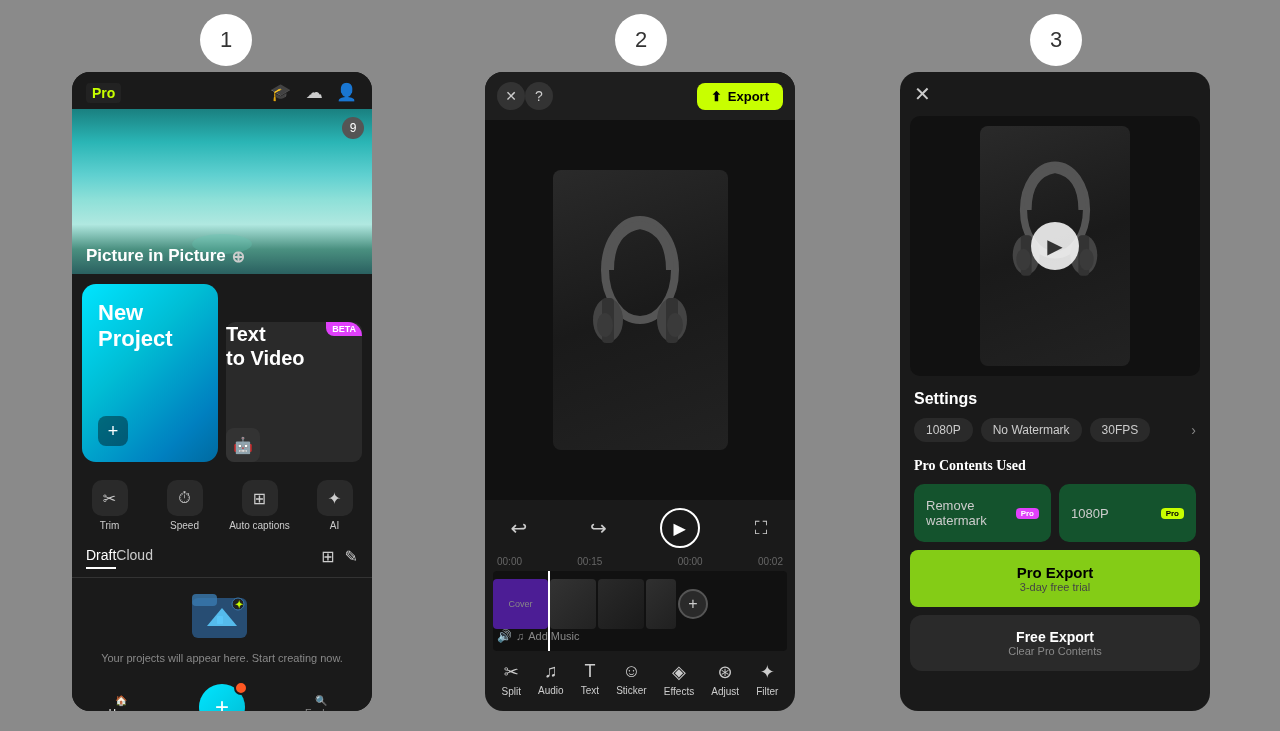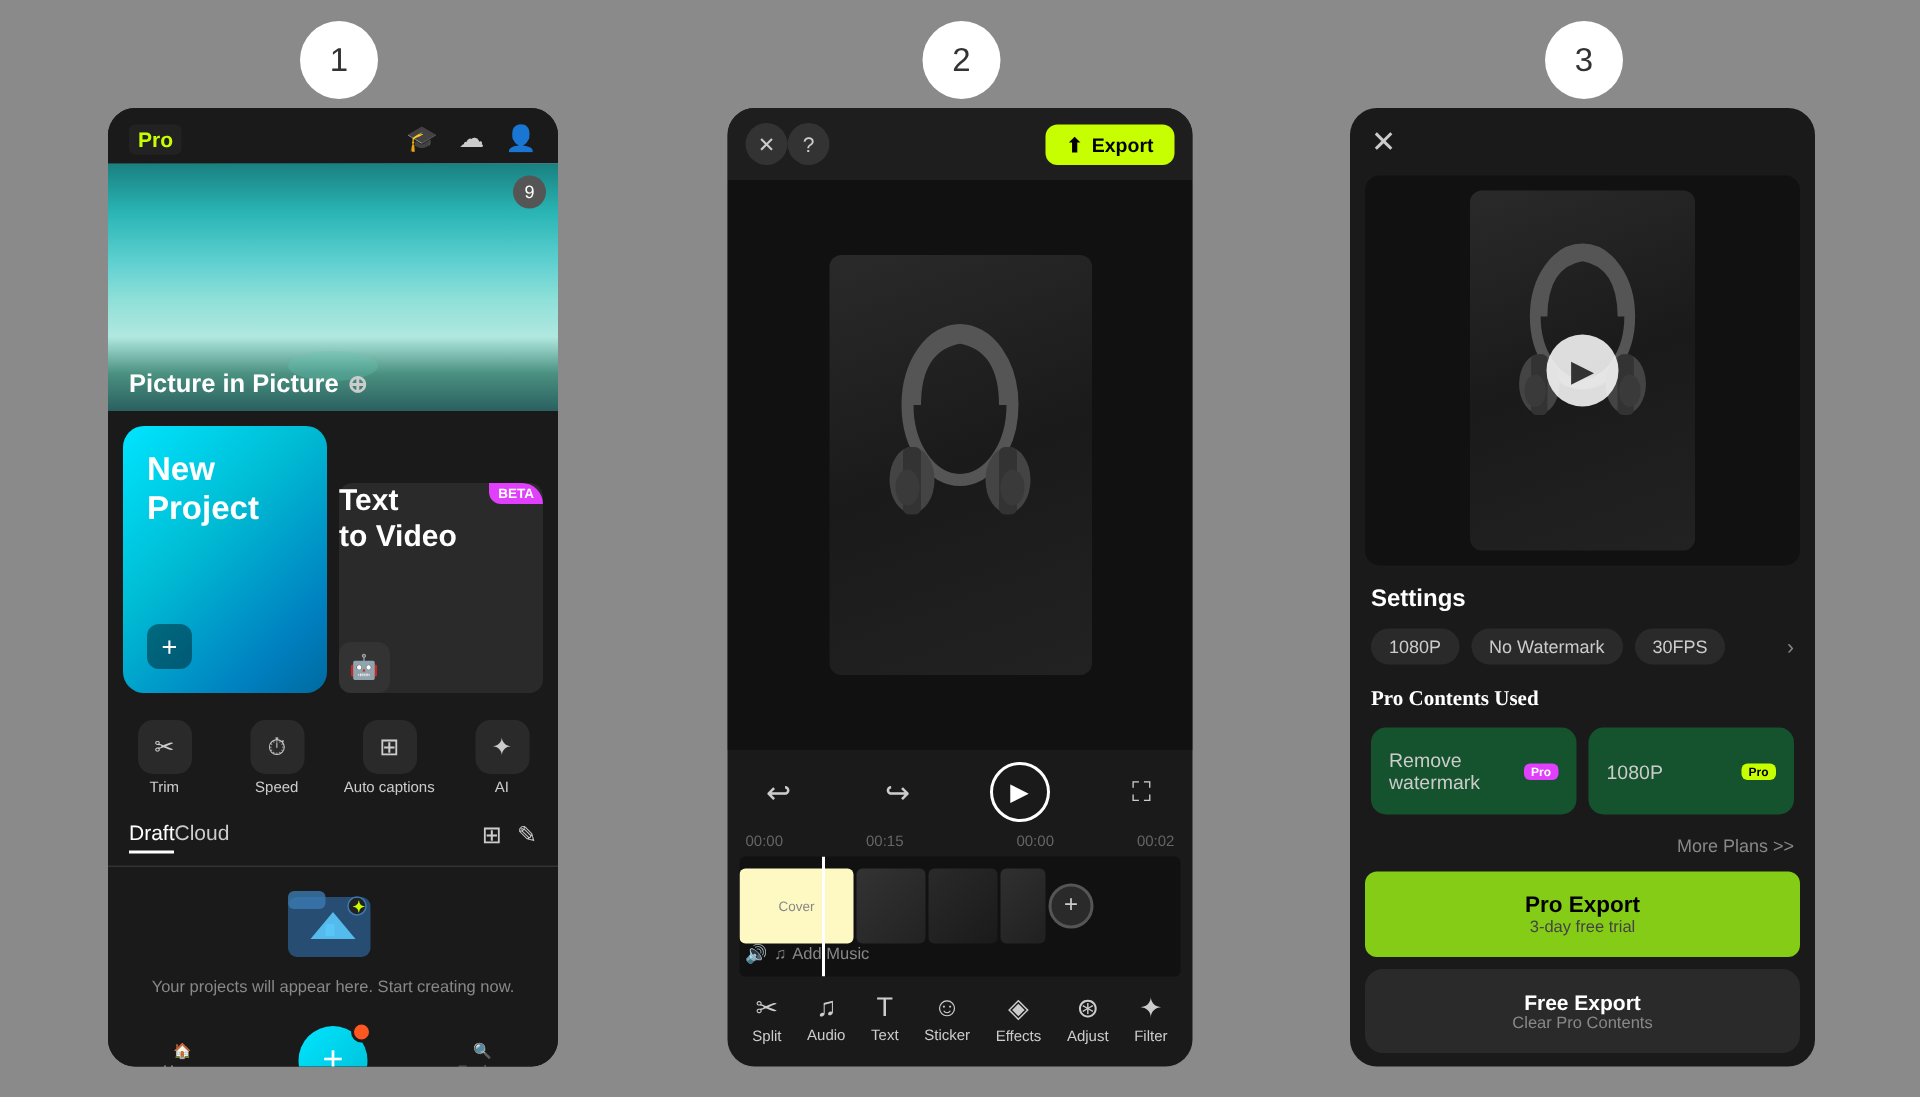--- a/index.html
+++ b/index.html
@@ -471,23 +471,23 @@
       top: 8px;
       left: 0;
       right: 0;
       height: 50px;
       display: flex;
       gap: 2px;
       align-items: center;
     }
 
     .p2-clip-cover {
-      width: 76px;
+      width: 55px;
       height: 50px;
-      background: #fef9c3;
+      background: #4c1d95;
       border-radius: 4px;
       display: flex;
       align-items: center;
       justify-content: center;
       color: #888;
       font-size: 9px;
       flex-shrink: 0;
     }
 
     .p2-clip-thumb {
@@ -1024,23 +1024,20 @@
           <span class="p3-pro-item-label">Remove watermark</span>
           <span class="pro-badge-small">Pro</span>
         </div>
         <div class="p3-pro-item">
           <span class="p3-pro-item-label">1080P</span>
           <span class="pro-badge-green">Pro</span>
         </div>
       </div>
     </div>
 
-    <div class="p3-more-plans">
-      <span class="p3-more-plans-text">More Plans &gt;&gt;</span>
-    </div>
 
     <div class="p3-pro-export-btn">
       <div>Pro Export</div>
       <div class="p3-pro-export-subtitle">3-day free trial</div>
     </div>
 
     <div class="p3-free-export-btn">
       <div>Free Export</div>
       <div class="p3-free-subtitle">Clear Pro Contents</div>
     </div>

